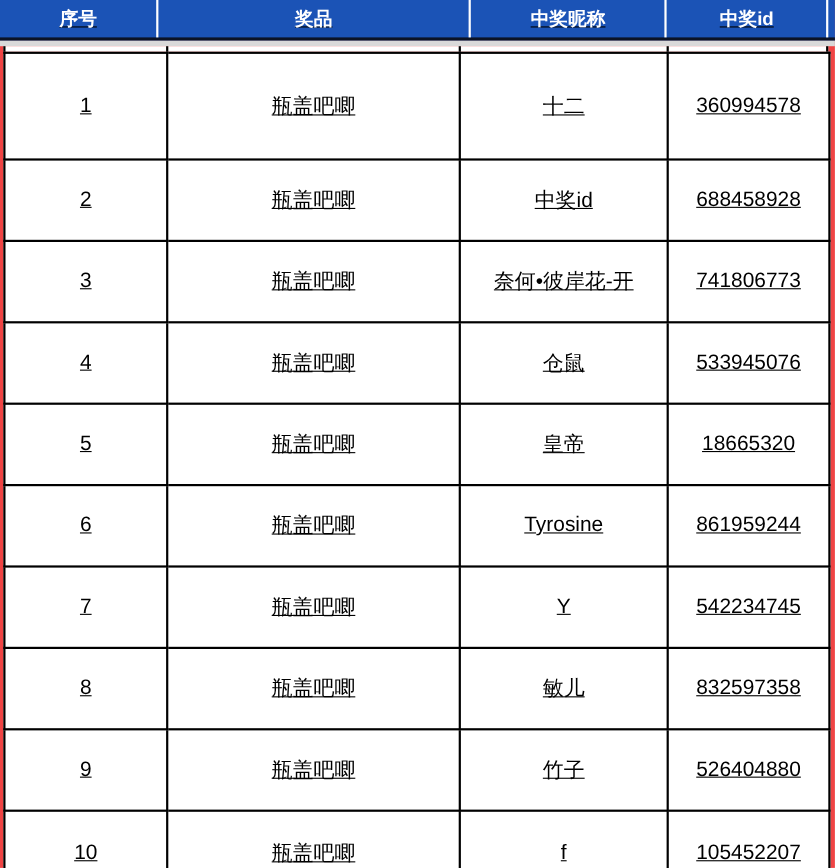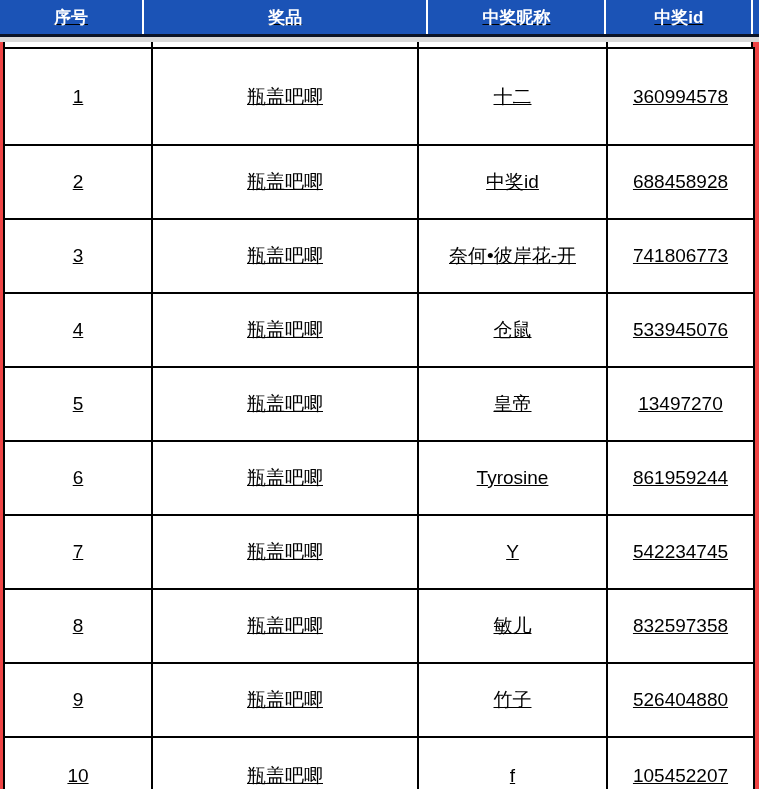--- a/index.html
+++ b/index.html
@@ -116,21 +116,21 @@
         <tr>
       <td>4</td>
       <td>瓶盖吧唧</td>
       <td>仓鼠</td>
       <td>533945076</td>
     </tr>
         <tr>
       <td>5</td>
       <td>瓶盖吧唧</td>
       <td>皇帝</td>
-      <td>13497270</td>
+      <td>18665320</td>
     </tr>
         <tr>
       <td>6</td>
       <td>瓶盖吧唧</td>
       <td>Tyrosine</td>
       <td>861959244</td>
     </tr>
         <tr>
       <td>7</td>
       <td>瓶盖吧唧</td>

